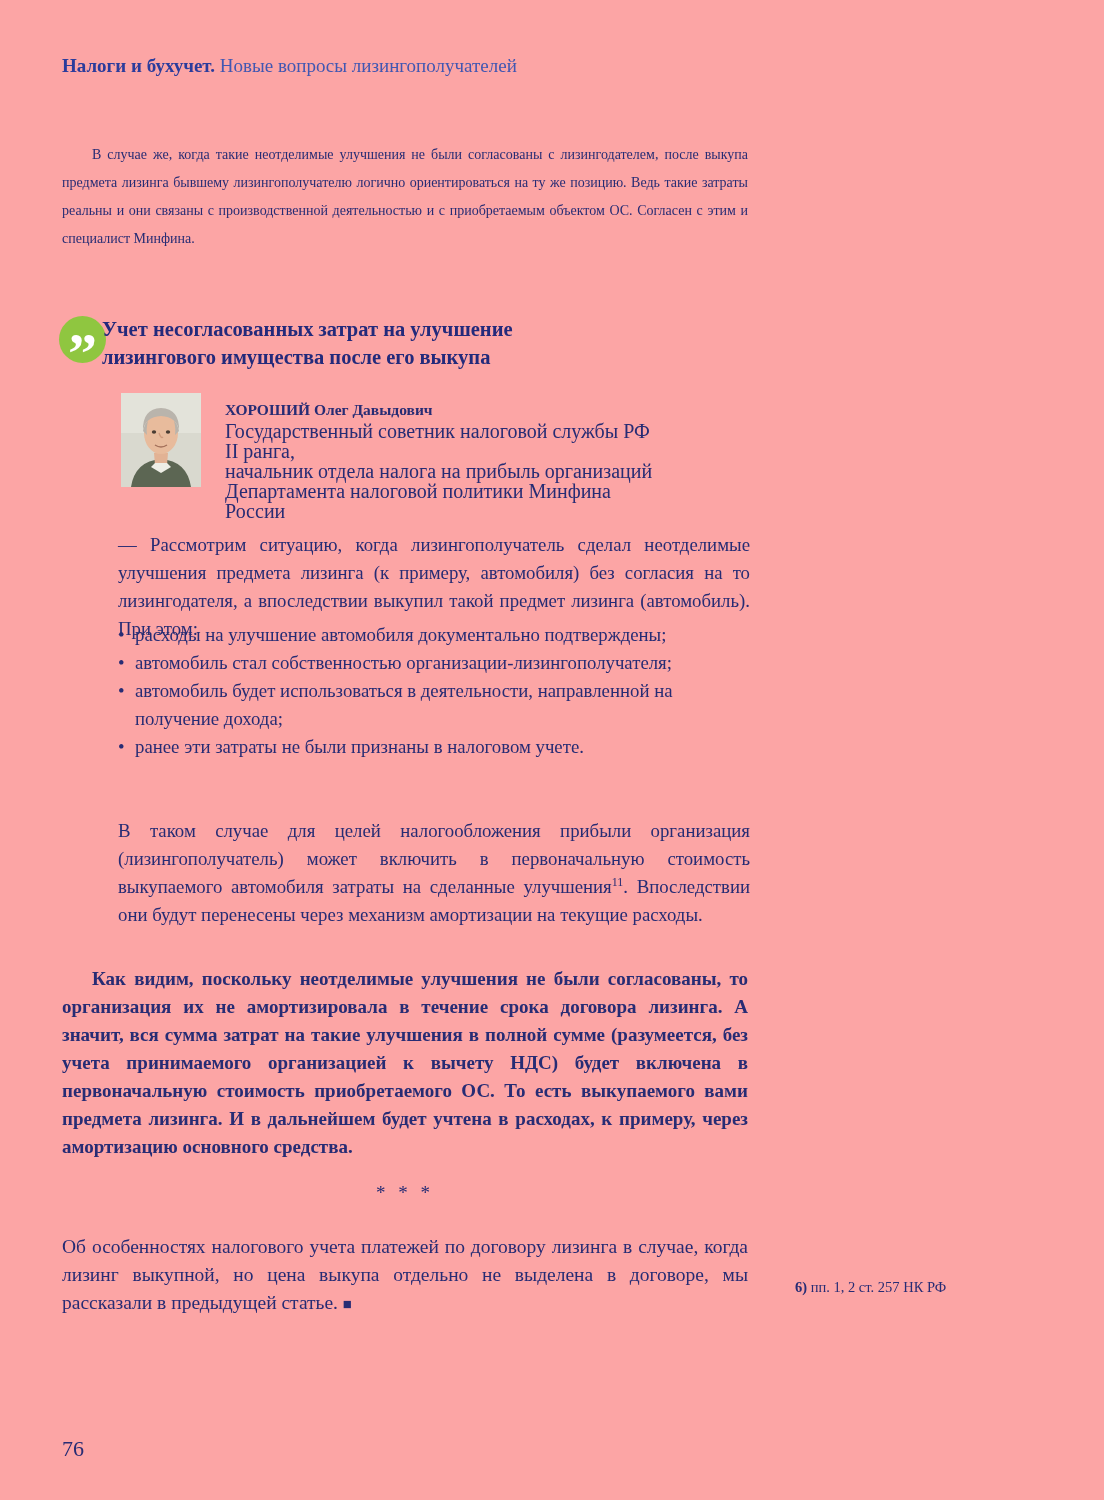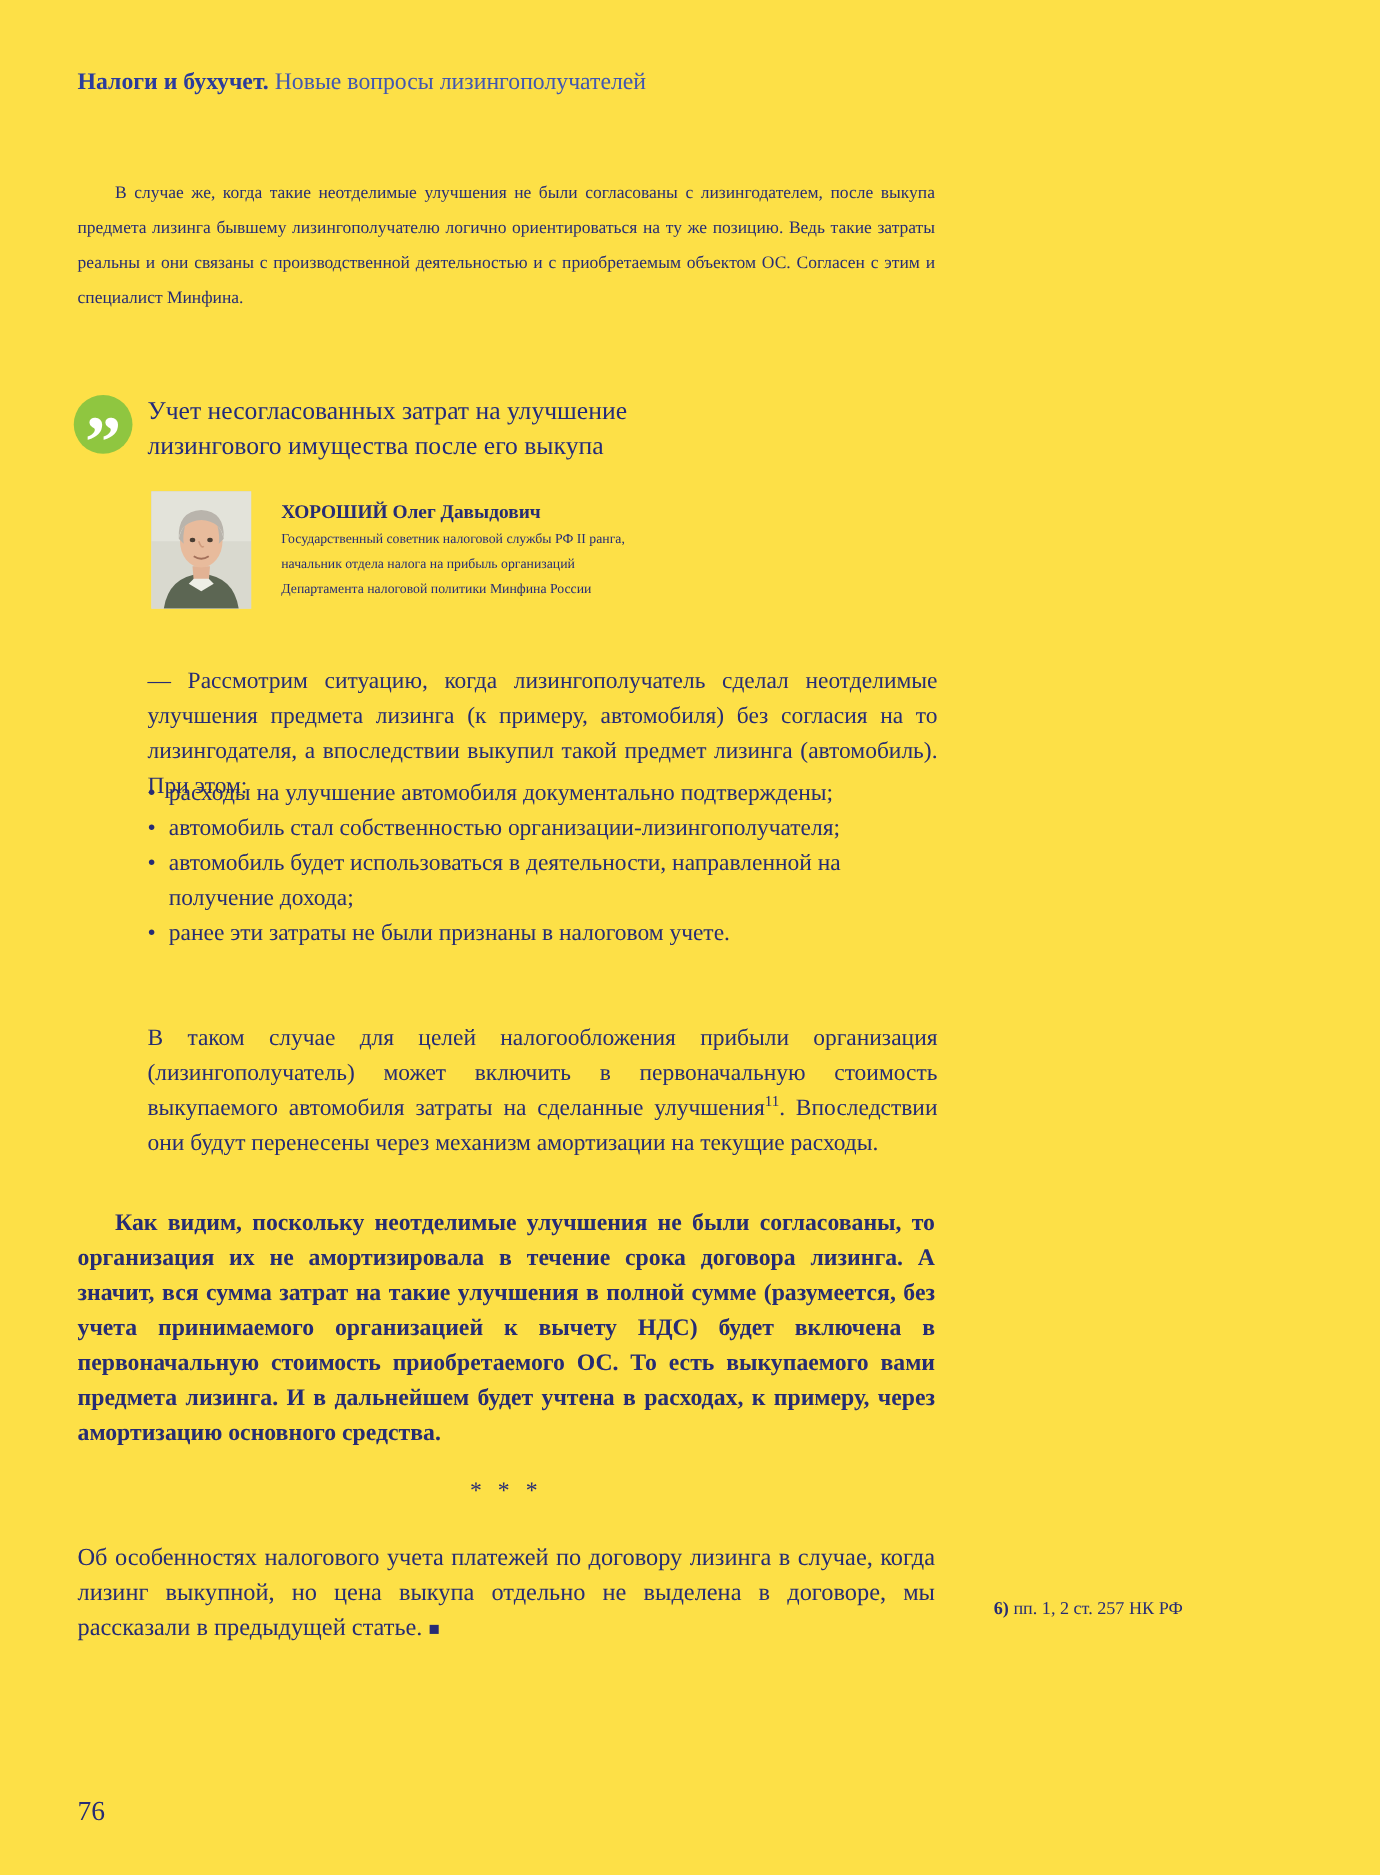--- a/index.html
+++ b/index.html
@@ -1,21 +1,21 @@
 <!DOCTYPE html>
 <html lang="ru"><head>
 <meta charset="utf-8">
 <style>
   * { box-sizing: border-box; }
   html, body { margin: 0; padding: 0; background: #ffffff; }
   .page {
     position: relative;
     width: 1104px;
     height: 1500px;
-    background: #fde047;
+    background: #fca5a5;
     font-family: "Liberation Serif", "DejaVu Serif", serif;
     color: #272c74;
     overflow: hidden;
   }
   .abs { position: absolute; }
 
   
   .header { left: 62px; top: 54px; font-size: 19px; line-height: 24px; }
   .header .sect { font-weight: 700; color: #2b3c9c; }
   .header .topic { color: #4157b2; }
@@ -37,33 +37,33 @@
   }
   .quote-badge .glyph {
     color: #ffffff;
     font-family: "Liberation Serif", serif;
     font-weight: 700;
     font-size: 58px;
     line-height: 1;
     transform: translateY(9px);
   }
   .quote-title {
-    left: 118px; top: 315px; width: 600px;
-    font-weight: 400; font-size: 20.5px; line-height: 28px;
+    left: 102px; top: 315px; width: 600px;
+    font-weight: 700; font-size: 20.5px; line-height: 28px;
     color: #232a7b;
   }
   .quote-title span { display: block; }
 
   .author-photo {
     left: 121px; top: 393px; width: 80px; height: 94px;
     overflow: hidden; background: #dcdcd2;
   }
   .author-info { left: 225px; top: 399px; width: 430px; }
   .author-name { font-weight: 700; font-size: 15.5px; line-height: 22px; }
-  .author-cred { font-size: 11px; line-height: 20px; }
+  .author-cred { font-size: 20px; line-height: 20px; }
 
   .quote-lead { left: 118px; top: 512px; width: 632px; font-size: 18.8px; }
 
   .bullets { left: 118px; top: 621px; width: 632px; }
   .bullet-row { display: flex; font-size: 18.8px; line-height: 28px; }
   .bullet-dot { width: 17px; flex: 0 0 17px; }
   .bullet-text { flex: 1; text-align: left; }
 
   .quote-conclusion { left: 118px; top: 786px; width: 632px; font-size: 18.8px; margin-top: 31px; }
   sup.fn-ref { font-size: 12px; line-height: 0; }

